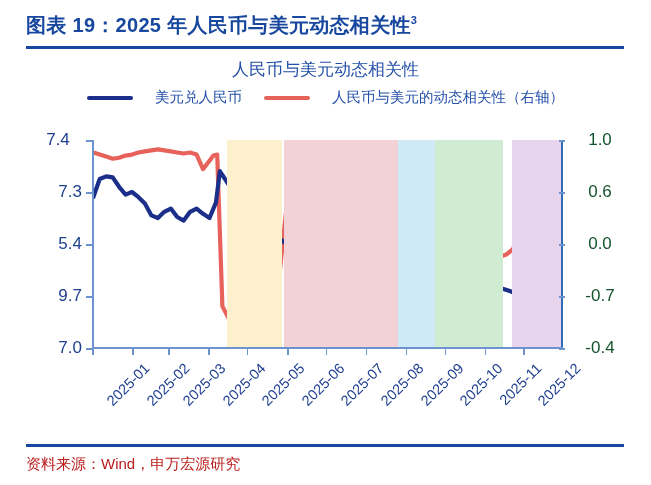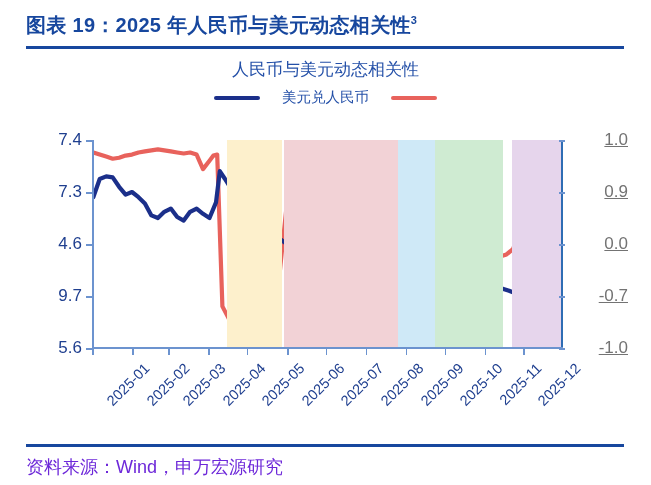--- a/index.html
+++ b/index.html
@@ -44,32 +44,32 @@
   #axis-left{position:absolute;left:92px;top:90px;width:1.6px;height:208px;background:#6C93CF;}
   #axis-right{position:absolute;left:561px;top:90px;width:1.6px;height:208px;background:#2E6DB4;}
   #axis-bottom{position:absolute;left:92px;top:297px;width:471px;height:1.6px;background:#6C93CF;}
   .tick-l,.tick-r{position:absolute;height:1.6px;width:6px;background:#6C93CF;}
   .tick-x{position:absolute;top:298px;width:1.6px;height:7px;background:#6C93CF;}
   .ylab-l{
     position:absolute;right:0;text-align:right;font-size:17px;color:#1F3F8F;
     transform:translateY(-10px);width:48px;
   }
   .ylab-r{
-    position:absolute;left:0;text-align:right;font-size:17px;color:#737373;
-    transform:translateY(-10px);width:56px;text-decoration:underline;
+    position:absolute;left:0;text-align:center;font-size:17px;color:#14532d;
+    transform:translateY(-10px);width:56px;
   }
   .xlab{
     position:absolute;font-size:14.5px;color:#1F3F8F;
     transform-origin:right top;transform:rotate(-45deg);
     white-space:nowrap;text-align:right;
   }
   
   #foot-rule{position:absolute;left:26px;top:444px;width:598px;height:2.5px;background:#17479E;}
   #source{
-    position:absolute;left:26px;top:455px;font-size:18px;color:#6d28d9;white-space:nowrap;
+    position:absolute;left:26px;top:455px;font-size:15px;color:#b91c1c;white-space:nowrap;
   }
   svg{display:block;}
 </style>
 </head>
 <body>
 
 <div id="header">
   <div id="fig-title">
     <span>图表 19：2025 年人民币与美元动态相关性</span><sup>3</sup>
   </div>
@@ -80,20 +80,21 @@
 
   <div id="chart-title">人民币与美元动态相关性</div>
 
   <div id="legend">
     <div class="legend-item">
       <span class="legend-swatch" style="background:#1B2F8A"></span>
       <span>美元兑人民币</span>
     </div>
     <div class="legend-item">
       <span class="legend-swatch" style="background:#E8625C"></span>
+      <span>人民币与美元的动态相关性（右轴）</span>
     </div>
   </div>
 
   <div id="plot">
     <div class="band" style="left:135px;width:55px;background:#FDF0CC"></div>
     <div class="band" style="left:192px;width:114px;background:#F2D2D6"></div>
     <div class="band" style="left:306px;width:37px;background:#CFE9F7"></div>
     <div class="band" style="left:343px;width:68px;background:#CFEBD2"></div>
     <div class="band" style="left:420px;width:50px;background:#E6D5EC"></div>
 
@@ -129,31 +130,31 @@
       <div class="tick-x" style="left: 246.9px;"></div>
       <div class="tick-x" style="left: 287px;"></div>
       <div class="tick-x" style="left: 325.7px;"></div>
       <div class="tick-x" style="left: 365.7px;"></div>
       <div class="tick-x" style="left: 405.8px;"></div>
       <div class="tick-x" style="left: 444.5px;"></div>
       <div class="tick-x" style="left: 484.5px;"></div>
       <div class="tick-x" style="left: 523.3px;"></div>
     </div>
   <div id="labels-left">
-      <div class="ylab-l" style="left: 34px; top: 298px;">5.6</div>
+      <div class="ylab-l" style="left: 34px; top: 298px;">7.0</div>
       <div class="ylab-l" style="left: 34px; top: 246px;">9.7</div>
-      <div class="ylab-l" style="left: 34px; top: 194px;">4.6</div>
+      <div class="ylab-l" style="left: 34px; top: 194px;">5.4</div>
       <div class="ylab-l" style="left: 34px; top: 142px;">7.3</div>
-      <div class="ylab-l" style="left: 34px; top: 90px;">7.4</div>
+      <div class="ylab-l" style="left: 34px; top: 90px; text-align: center;">7.4</div>
     </div>
   <div id="labels-right">
-      <div class="ylab-r" style="left: 572px; top: 298px;">-1.0</div>
+      <div class="ylab-r" style="left: 572px; top: 298px;">-0.4</div>
       <div class="ylab-r" style="left: 572px; top: 246px;">-0.7</div>
       <div class="ylab-r" style="left: 572px; top: 194px;">0.0</div>
-      <div class="ylab-r" style="left: 572px; top: 142px;">0.9</div>
+      <div class="ylab-r" style="left: 572px; top: 142px;">0.6</div>
       <div class="ylab-r" style="left: 572px; top: 90px;">1.0</div>
     </div>
   <div id="labels-x">
       <div class="xlab" style="left: 88px; top: 310px;">2025-01</div>
       <div class="xlab" style="left: 128px; top: 310px;">2025-02</div>
       <div class="xlab" style="left: 164.2px; top: 310px;">2025-03</div>
       <div class="xlab" style="left: 204.2px; top: 310px;">2025-04</div>
       <div class="xlab" style="left: 242.9px; top: 310px;">2025-05</div>
       <div class="xlab" style="left: 283px; top: 310px;">2025-06</div>
       <div class="xlab" style="left: 321.7px; top: 310px;">2025-07</div>

